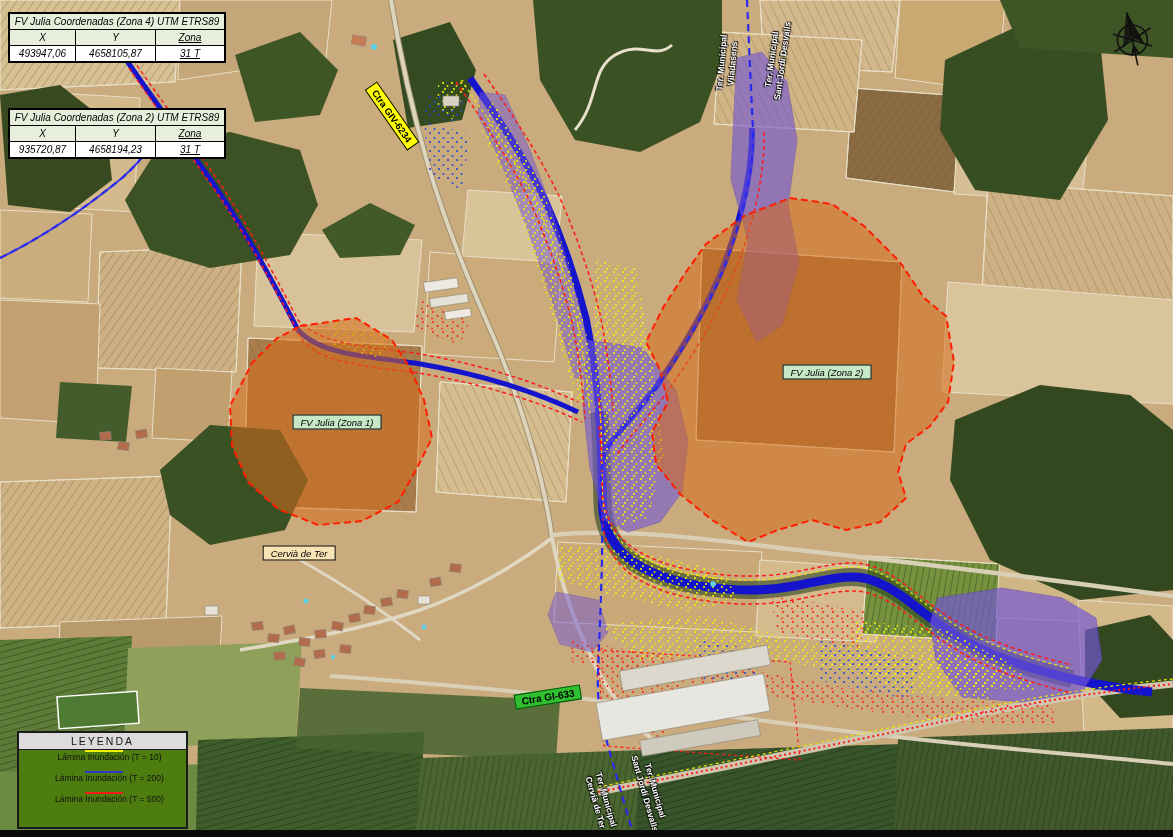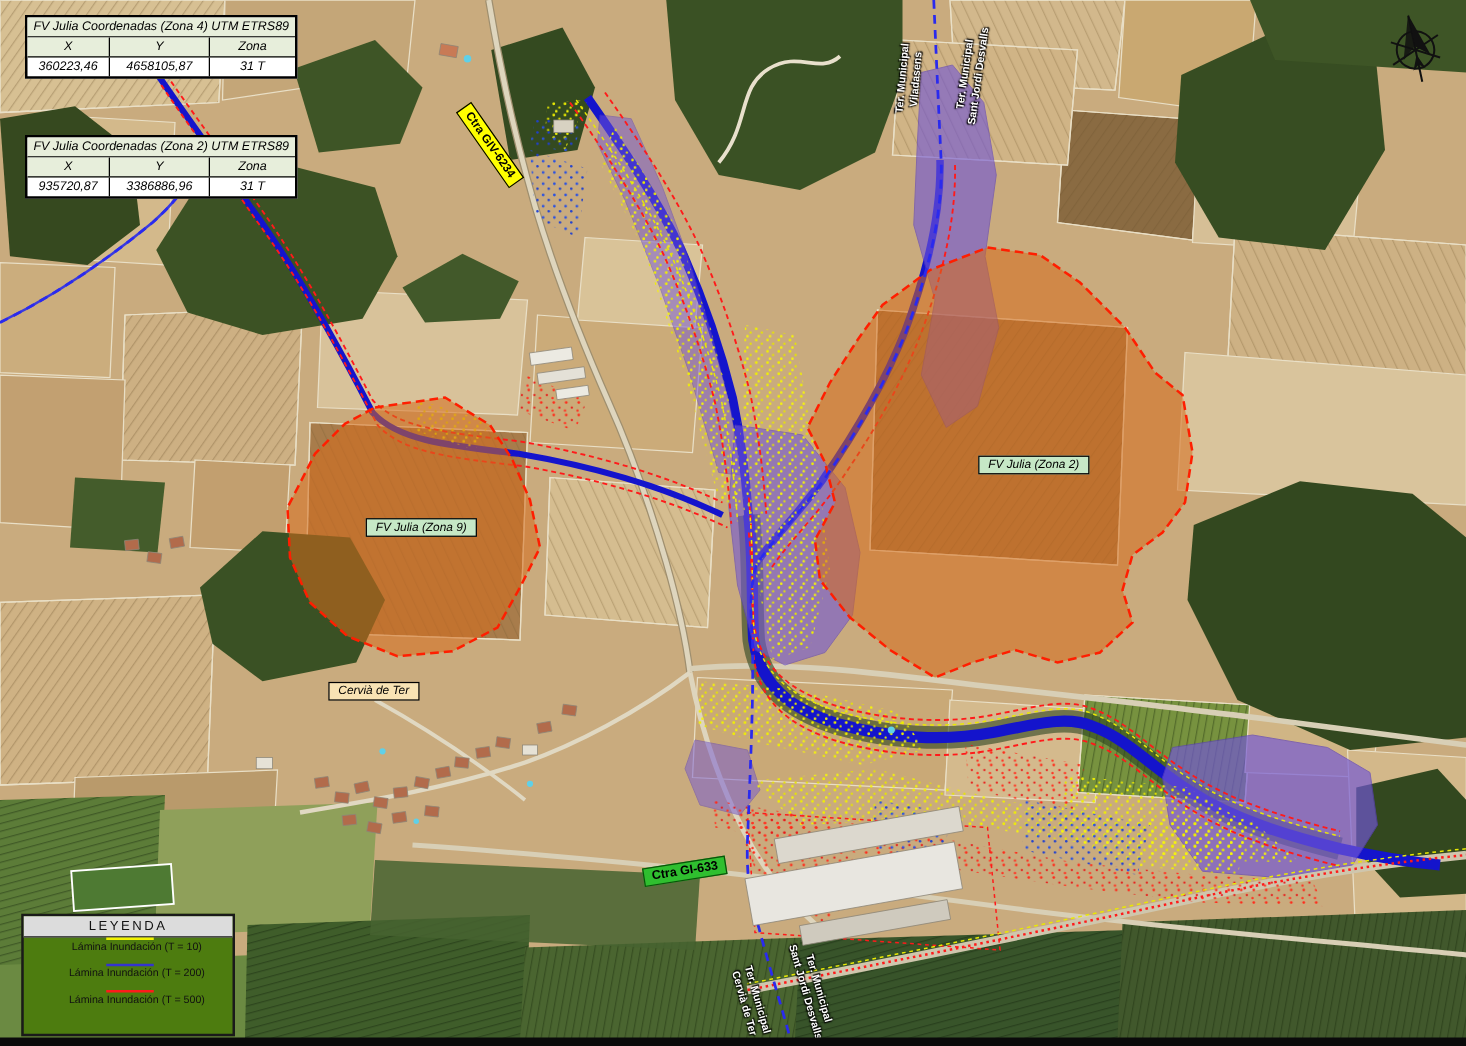--- a/index.html
+++ b/index.html
@@ -1,26 +1,26 @@
 <!DOCTYPE html>
 <html><head>
 <meta charset="utf-8">
 <style>
   * { margin:0; padding:0; box-sizing:border-box; }
   body { font-family:"Liberation Sans", sans-serif; background:#777; }
   #map-root { position:relative; width:1173px; height:837px; overflow:hidden; background:#c9ab7e; }
   #basemap { position:absolute; left:0; top:0; }
 
   
-  .coord-table { position:absolute; left:20px; width:218px; border:2px solid #000; background:#fff;
+  .coord-table { position:absolute; left:8px; width:218px; border:2px solid #000; background:#fff;
                  font-style:italic; font-size:10px; color:#000; }
   .ct-title { background:#e7eedb; border-bottom:1px solid #000; text-align:center; padding:2px 0; font-size:10px; }
   .ct-row { display:grid; grid-template-columns:66px 80px 1fr; }
   .ct-row > div { border-right:1px solid #000; text-align:center; padding:2px 0; }
-  .ct-row > div:last-child { border-right:none; }
+  .ct-row > div:last-child { border-right:none;text-decoration:underline; }
   .ct-head { background:#e7eedb; border-bottom:1px solid #000; }
 
   
   .map-label { position:absolute; transform:translate(-50%,-50%); border:1px solid #000;
                font-size:9.5px; font-style:italic; padding:1px 7px; white-space:nowrap; color:#000; }
   .label-zone { background:#c6e8c6; }
   .label-town { background:#f8e3b4;text-align:center; }
   .label-road-yellow { background:#ffff00; font-style:normal; font-weight:bold; font-size:9.5px; padding:1px 5px; }
   .label-road-green { background:#2fbf2f; font-style:normal; font-weight:bold; font-size:10px; padding:1px 6px; border:1px solid #0a530a; }
 
@@ -276,42 +276,42 @@
   </svg>
 
   <div class="coord-table" style="top:12px;">
     <div class="ct-title">FV Julia Coordenadas (Zona 4) UTM ETRS89</div>
     <div class="ct-row ct-head">
       <div>X</div>
       <div>Y</div>
       <div>Zona</div>
     </div>
     <div class="ct-row">
-      <div>360223,46</div>
+      <div>493947,06</div>
       <div>4658105,87</div>
       <div>31 T</div>
     </div>
   </div>
 
   <div class="coord-table" style="top:75px;margin-top:33px;">
     <div class="ct-title">FV Julia Coordenadas (Zona 2) UTM ETRS89</div>
     <div class="ct-row ct-head">
       <div>X</div>
       <div>Y</div>
       <div>Zona</div>
     </div>
     <div class="ct-row">
       <div>935720,87</div>
-      <div>3386886,96</div>
+      <div>4658194,23</div>
       <div>31 T</div>
     </div>
   </div>
 
   <div class="map-label label-road-yellow" style="left:392px; top:116px; transform:translate(-50%,-50%) rotate(55deg);">Ctra GIV-6234</div>
-  <div class="map-label label-zone" style="left:337px; top:422px;">FV Julia (Zona 9)</div>
+  <div class="map-label label-zone" style="left:337px; top:422px;">FV Julia (Zona 1)</div>
   <div class="map-label label-zone" style="left:827px; top:372px;">FV Julia (Zona 2)</div>
   <div class="map-label label-town" style="left:299px; top:553px;">Cervià de Ter</div>
   <div class="map-label label-road-green" style="left:548px; top:697px; transform:translate(-50%,-50%) rotate(-9deg);">Ctra GI-633</div>
 
   <div class="muni-label" style="left:727px; top:63px; transform:translate(-50%,-50%) rotate(-85deg);">Ter. Municipal
 Viladasens</div>
   <div class="muni-label" style="left:777px; top:60px; transform:translate(-50%,-50%) rotate(-82deg);">Ter. Municipal
 Sant Jordi Desvalls</div>
   <div class="muni-label" style="left:601px; top:801px; transform:translate(-50%,-50%) rotate(74deg);">Ter. Municipal
 Cervià de Ter</div>

